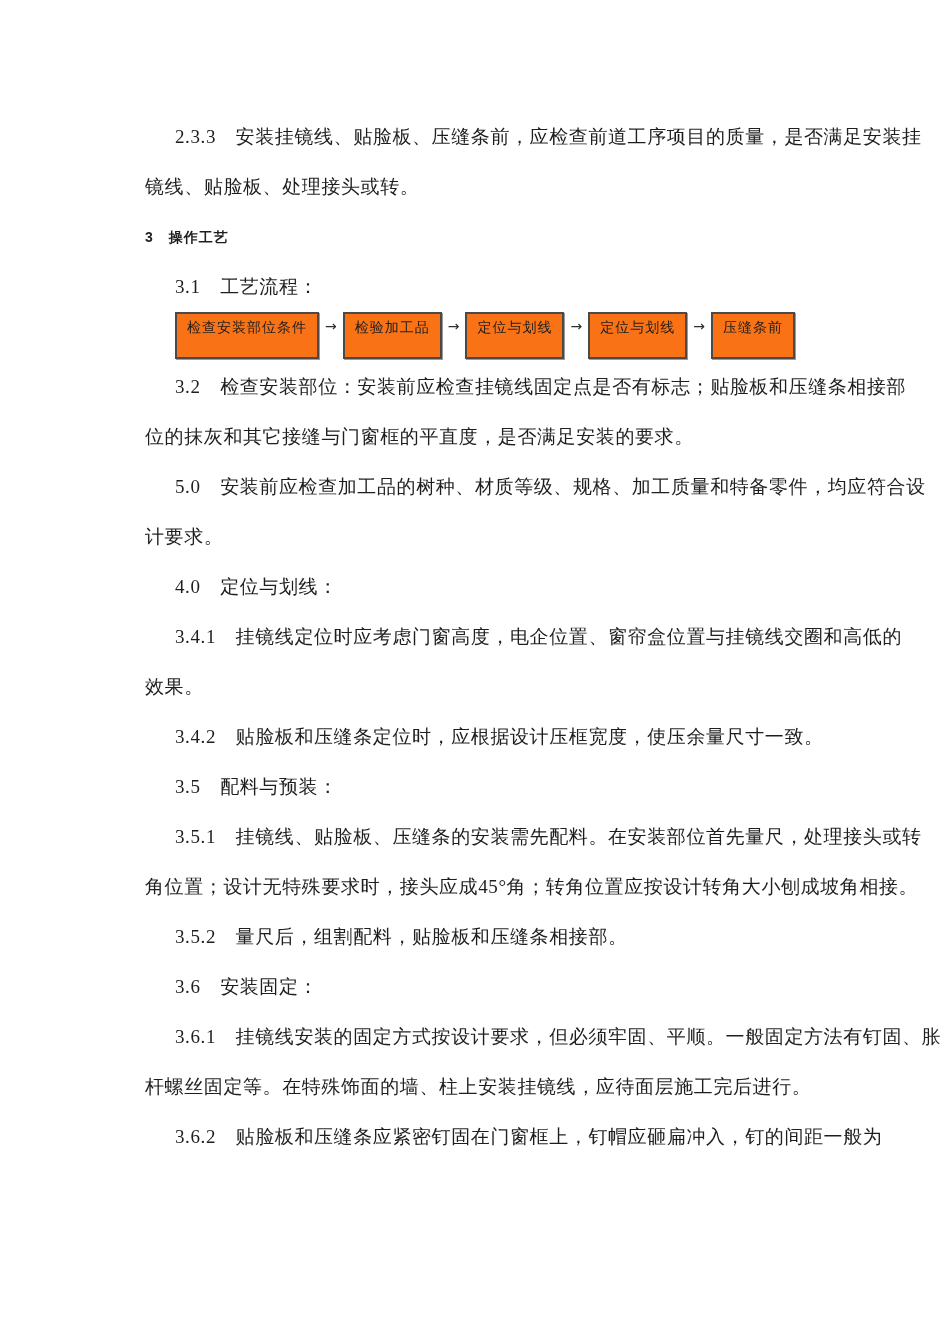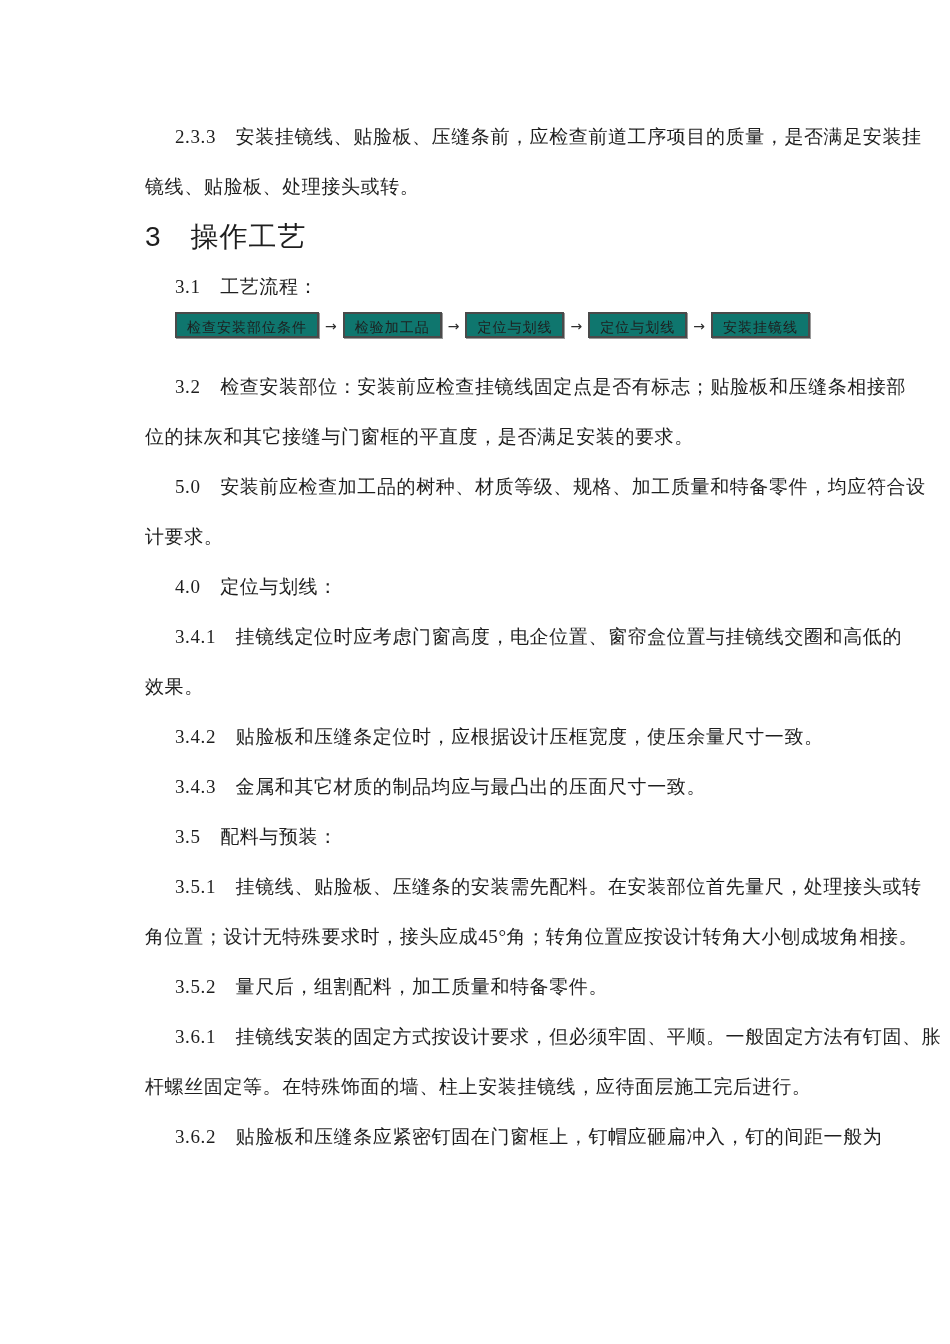--- a/index.html
+++ b/index.html
@@ -23,38 +23,38 @@
   .ln {
     height:50px;
     line-height:50px;
     font-size:19px;
     letter-spacing:0.6px;
     white-space:nowrap;
   }
   .ln.ind { padding-left:30px; }
   .ln.heading {
     font-family:"Liberation Sans","DejaVu Sans",sans-serif;
-    font-weight:normal;
-    font-size:28px;
+    font-weight:bold;
+    font-size:14px;
     letter-spacing:1px;
   }
   .flowrow {
     height:50px;
     display:flex;
     align-items:flex-start;
     padding-left:30px;
   }
   .flowbox {
     display:inline-block;
     border:2px solid #4a4a4a;
     box-shadow:1px 1px 0 #9a9a9a;
-    background:#0f766e;
+    background:#f97316;
     font-size:14px;
     line-height:14px;
-    padding:7px 10px 1px 10px;
+    padding:7px 10px 22px 10px;
     white-space:nowrap;
     letter-spacing:1px;
   }
   .flowarrow {
     display:inline-block;
     height:29px;
     line-height:29px;
     padding:0 6px;
     font-family:"DejaVu Sans",sans-serif;
     font-size:14px;
@@ -72,32 +72,32 @@
       <div class="ln ind">3.1　工艺流程：</div>
       <div class="flowrow">
         <span class="flowbox">检查安装部位条件</span>
         <span class="flowarrow">→</span>
         <span class="flowbox">检验加工品</span>
         <span class="flowarrow">→</span>
         <span class="flowbox">定位与划线</span>
         <span class="flowarrow">→</span>
         <span class="flowbox">定位与划线</span>
         <span class="flowarrow">→</span>
-        <span class="flowbox">安装挂镜线</span>
+        <span class="flowbox">压缝条前</span>
       </div>
       <div class="ln ind">3.2　检查安装部位：安装前应检查挂镜线固定点是否有标志；贴脸板和压缝条相接部</div>
       <div class="ln">位的抹灰和其它接缝与门窗框的平直度，是否满足安装的要求。</div>
       <div class="ln ind">5.0　安装前应检查加工品的树种、材质等级、规格、加工质量和特备零件，均应符合设</div>
       <div class="ln">计要求。</div>
       <div class="ln ind">4.0　定位与划线：</div>
       <div class="ln ind">3.4.1　挂镜线定位时应考虑门窗高度，电企位置、窗帘盒位置与挂镜线交圈和高低的</div>
       <div class="ln">效果。</div>
       <div class="ln ind">3.4.2　贴脸板和压缝条定位时，应根据设计压框宽度，使压余量尺寸一致。</div>
-      <div class="ln ind">3.4.3　金属和其它材质的制品均应与最凸出的压面尺寸一致。</div>
       <div class="ln ind">3.5　配料与预装：</div>
       <div class="ln ind">3.5.1　挂镜线、贴脸板、压缝条的安装需先配料。在安装部位首先量尺，处理接头或转</div>
       <div class="ln">角位置；设计无特殊要求时，接头应成45°角；转角位置应按设计转角大小刨成坡角相接。</div>
-      <div class="ln ind">3.5.2　量尺后，组割配料，加工质量和特备零件。</div>
+      <div class="ln ind">3.5.2　量尺后，组割配料，贴脸板和压缝条相接部。</div>
+      <div class="ln ind">3.6　安装固定：</div>
       <div class="ln ind">3.6.1　挂镜线安装的固定方式按设计要求，但必须牢固、平顺。一般固定方法有钉固、胀</div>
       <div class="ln">杆螺丝固定等。在特殊饰面的墙、柱上安装挂镜线，应待面层施工完后进行。</div>
       <div class="ln ind">3.6.2　贴脸板和压缝条应紧密钉固在门窗框上，钉帽应砸扁冲入，钉的间距一般为</div>
     </div>
 </div>
 
 </body></html>

